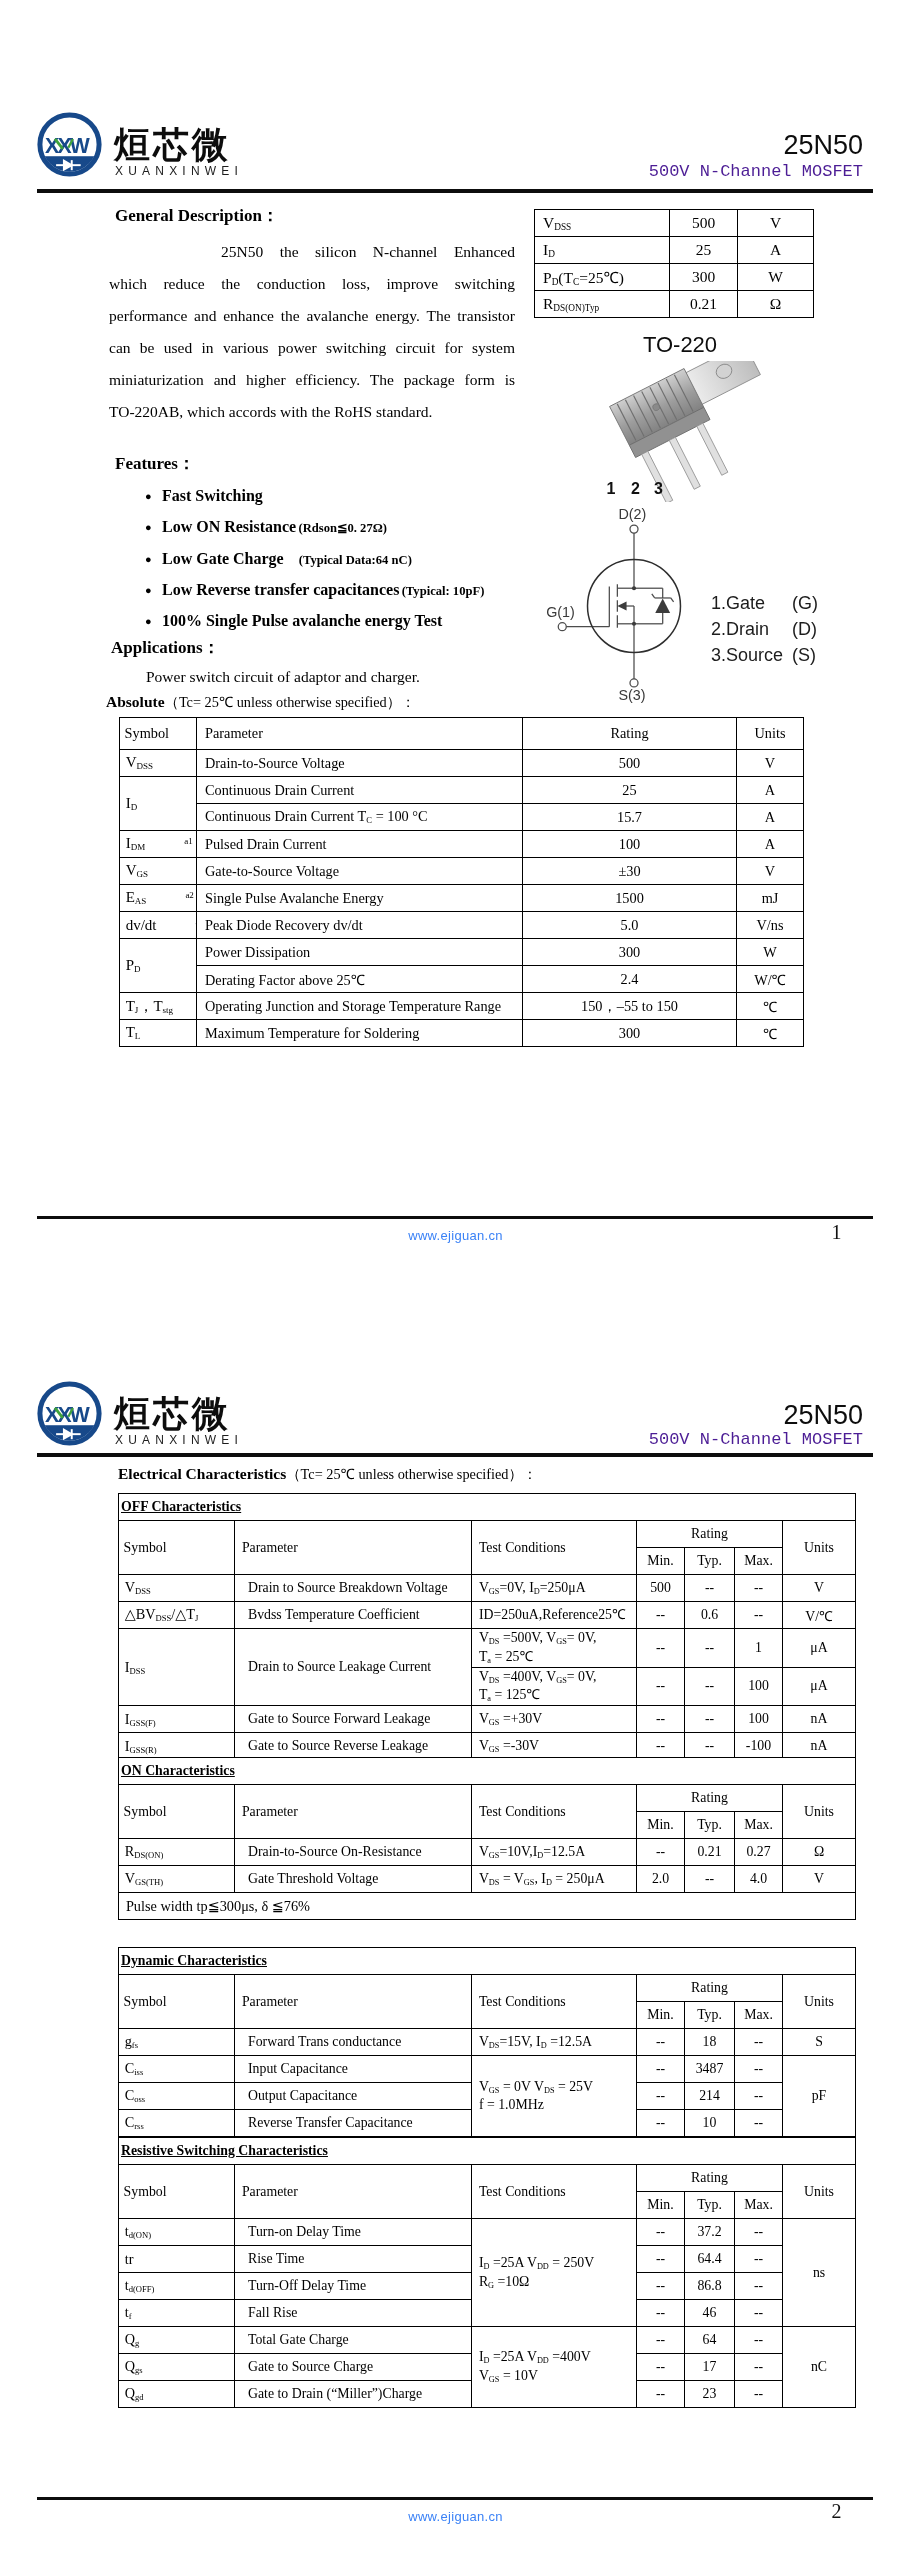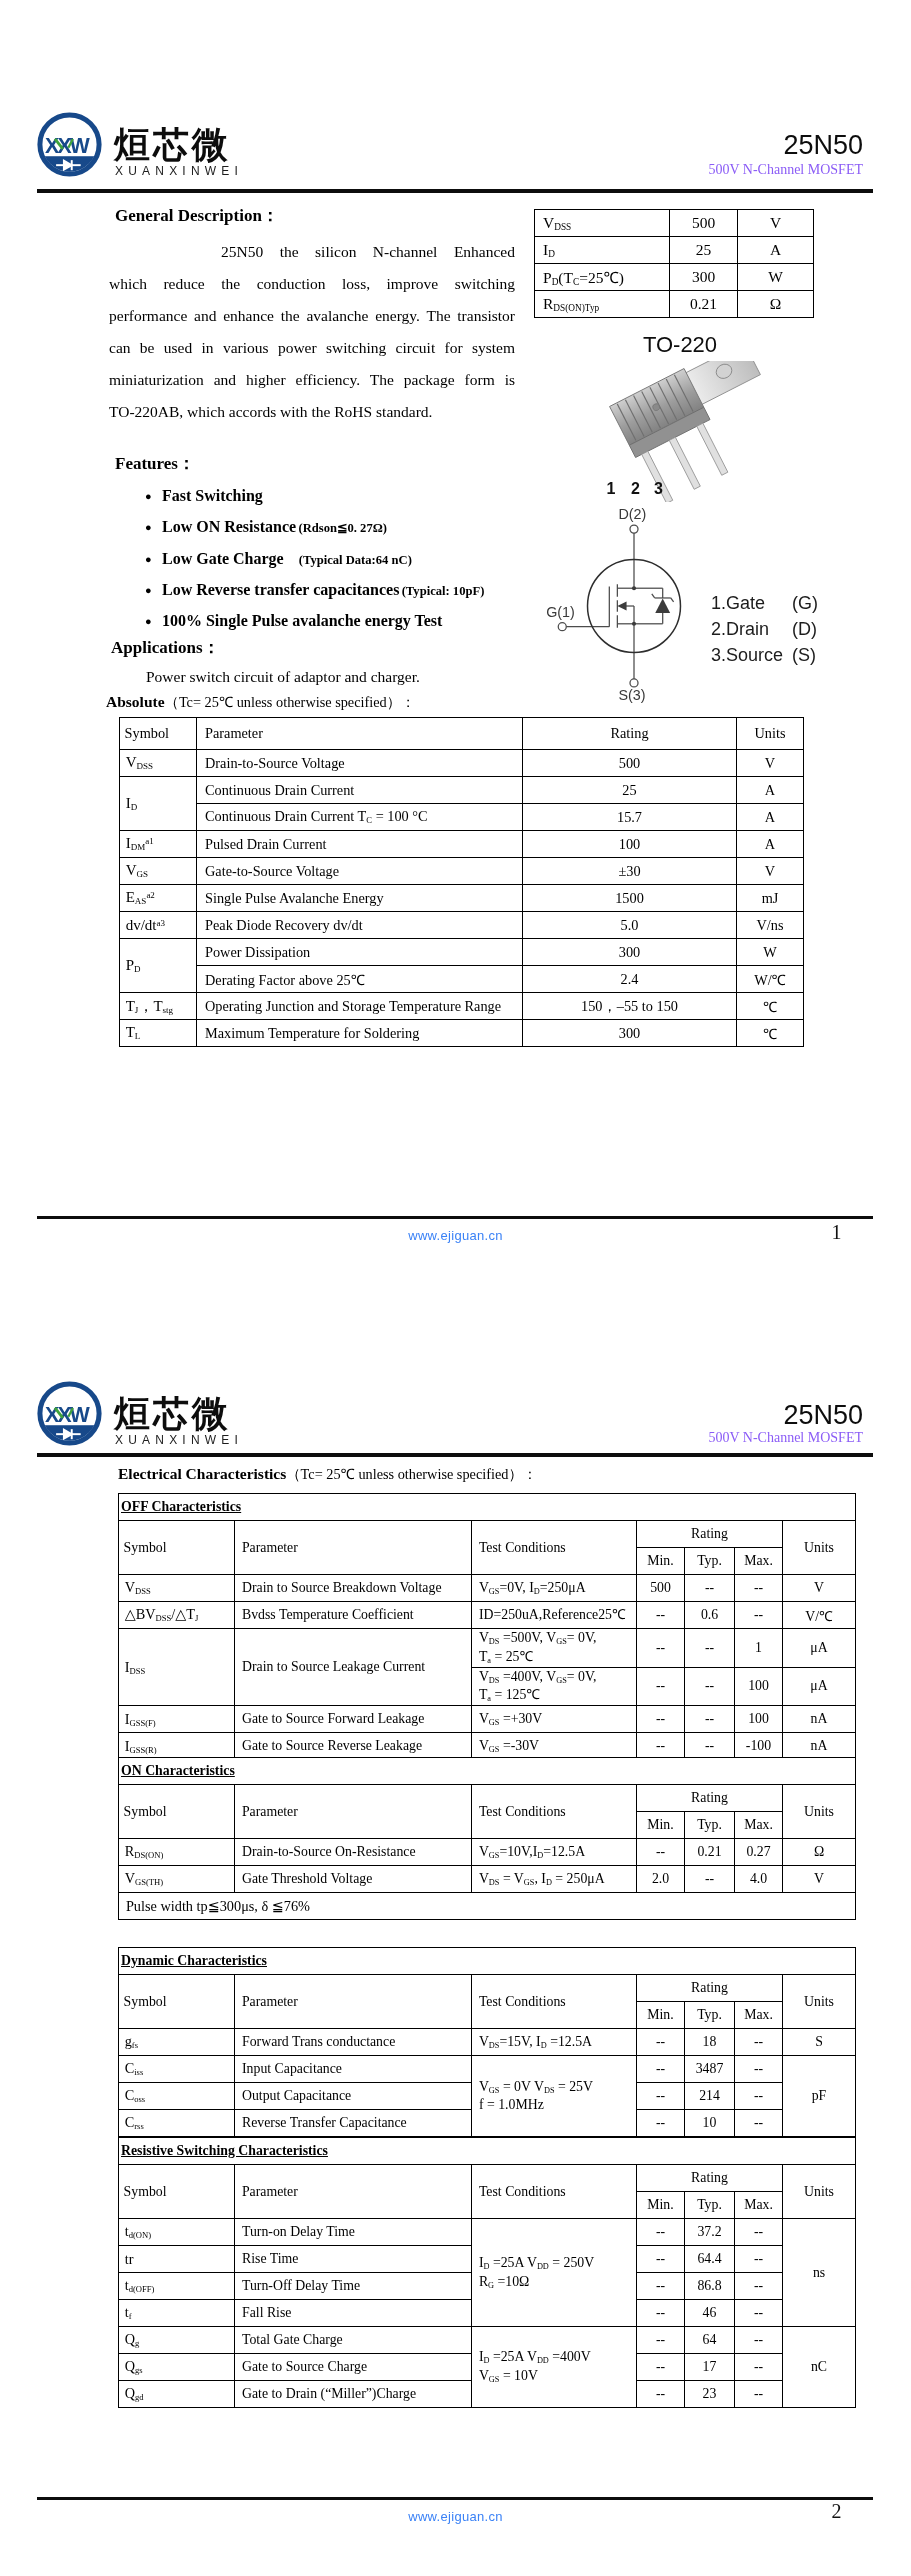--- a/index.html
+++ b/index.html
@@ -4,21 +4,21 @@
 <style>
   html,body{margin:0;padding:0;background:#ffffff;}
   body{width:911px;font-family:"Liberation Serif",serif;color:#000;}
   .page{position:relative;width:911px;height:1288px;background:#fff;overflow:hidden;}
   .abs{position:absolute;}
 
   
   .logo-cn{font-family:"Liberation Sans",sans-serif;font-weight:bold;font-size:36px;letter-spacing:2.9px;color:#0d0d0d;line-height:1;}
   .logo-en{font-family:"Liberation Sans",sans-serif;font-size:12px;letter-spacing:5.2px;color:#1c1c1c;line-height:1;}
   .part-number{font-family:"Liberation Sans",sans-serif;font-size:27px;color:#0d0d0d;line-height:1;text-align:right;width:321px;}
-  .part-subtitle{font-family:Liberation Serif, serif;font-size:14px;color:#8b5cf6;line-height:1;text-align:right;width:321px;}
+  .part-subtitle{font-family:Liberation Mono, monospace;font-size:17px;color:#4c1d95;line-height:1;text-align:right;width:321px;}
   .rule{background:#0d0d0d;height:4px;left:37px;width:836px;}
 
   
   .h-serif{font-weight:bold;font-size:17px;line-height:1;}
   .para{width:406px;font-size:15.5px;}
   .para .line{height:32px;line-height:32px;text-align:justify;text-align-last:justify;white-space:nowrap;}
   .para .line.first{text-indent:112px;}
   .para .line.last{text-align-last:left;}
   .feat-item{font-weight:bold;font-size:16px;line-height:1;white-space:nowrap;}
   .feat-item .bullet{font-size:11px;vertical-align:1.1px;margin-right:10.3px;}
@@ -27,33 +27,33 @@
 
   
   table{border-collapse:collapse;table-layout:fixed;background:#fff;border:1.7px solid #000;}
   td{border:1.1px solid #000;vertical-align:middle;padding:0 4.6px;overflow:hidden;}
   .tc{text-align:center;}
   .tl{text-align:left;}
   .title-row td{font-weight:bold;font-size:14.3px;padding-left:2px;text-decoration:underline;}
   .hdr td{font-size:14.3px;}
   .cond{font-size:12px;line-height:1.3;white-space:pre-line;padding-left:6.9px;}
   sub{font-size:60%;vertical-align:-0.25em;}
-  sup{font-size:60%;vertical-align:0.5em;}
+  sup{font-size:60%;vertical-align:0.5em;margin-left:39px;}
 
   .specs td{font-size:15.5px;height:26px;}
   .specs .sym{padding-left:8px;}
 
   .abstab td{font-size:14.3px;height:26px;}
   .abstab .sym{font-size:15px;padding-left:5.7px;}
   .abstab .param{padding-left:8px;margin-left:20px;}
   .abstab tr.h{height:32px;}
 
   .chartab td{font-size:13.8px;height:26px;}
   .chartab .sym{font-size:14.3px;padding-left:5.7px;}
-  .chartab .param{padding-left:7px;}
+  .chartab .param{padding-left:13px;}
   .chartab tr.t{height:19.5px;}
   .chartab tr.h1{height:24px;}
   .chartab tr.h2{height:22px;}
   .chartab tr.tall{height:34px;}
   .chartab .note-cell{font-size:14.3px;padding-left:6.9px;}
 
   
   .to220-label{font-family:"Liberation Sans",sans-serif;font-size:22px;color:#0d0d0d;text-align:center;width:172px;}
   .legend-row{font-family:"Liberation Sans",sans-serif;font-size:18px;color:#1d1d1d;height:26px;line-height:26px;white-space:nowrap;}
   .legend-row .lname{display:inline-block;width:81px;}

